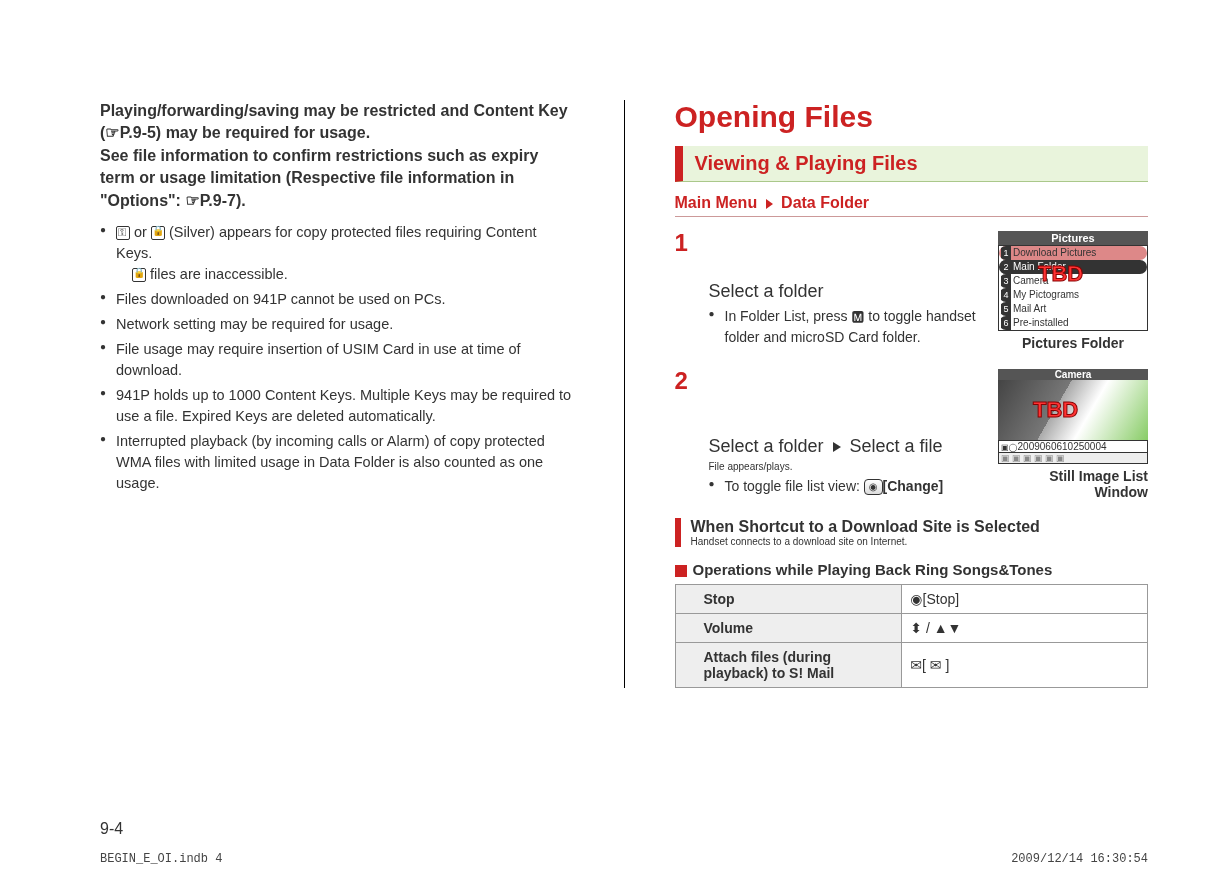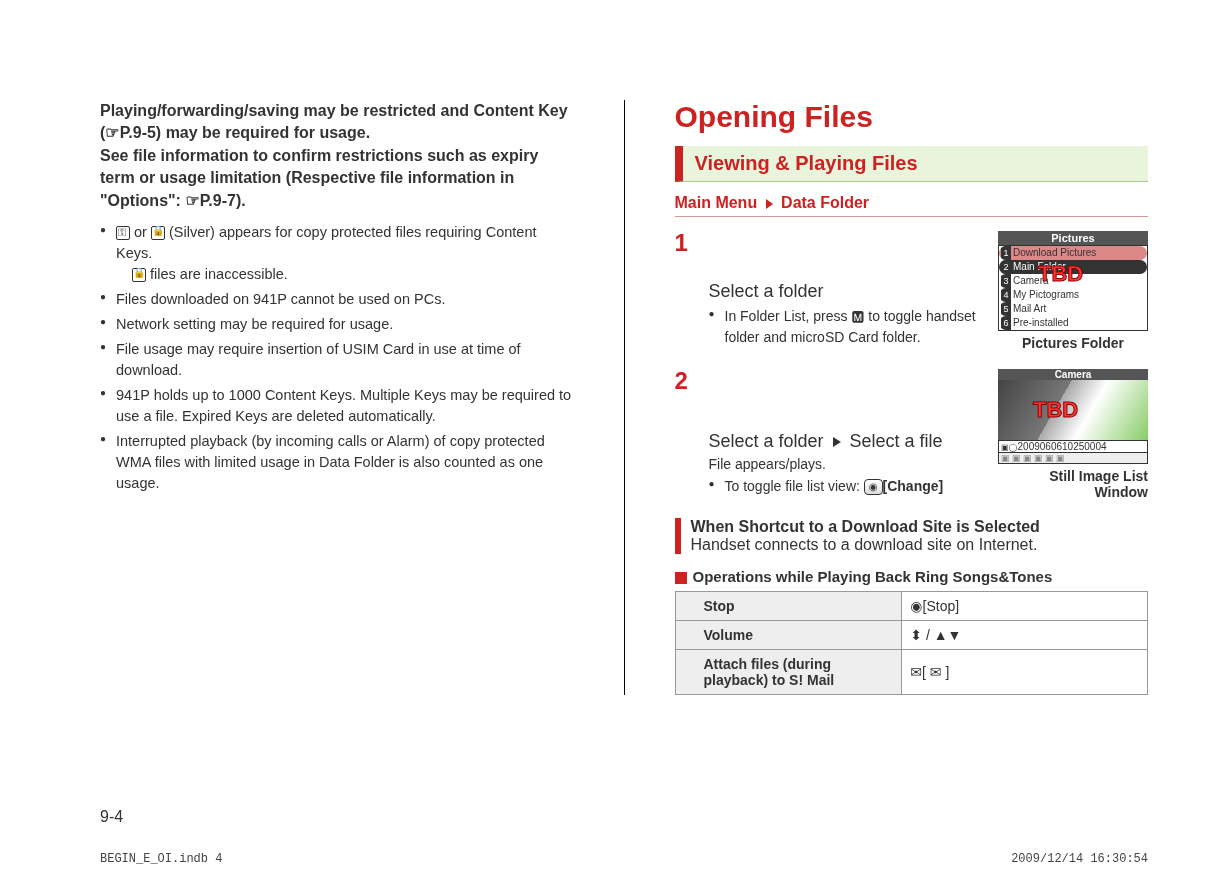--- a/index.html
+++ b/index.html
@@ -216,21 +216,21 @@
     border-left: 6px solid #c22;
     padding-left: 10px;
     margin: 10px 0 14px;
   }
   .note-title {
     font-weight: 700;
     font-size: 16px;
     color: #333;
   }
   .note-body {
-    font-size: 16px;
+    font-size: 10px;
   }
   .sub-head {
     font-weight: 700;
     font-size: 15px;
     color: #333;
     margin-bottom: 6px;
   }
   .sub-head .sq {
     display:inline-block;
     width: 12px; height: 12px;
@@ -248,21 +248,21 @@
     padding: 6px 8px;
   }
   table.ops td:first-child {
     background: #eee;
     font-weight: 700;
     width: 48%;
     padding-left: 28px;
   }
   .foot {
     position: absolute;
-    bottom: 60px;
+    bottom: 48px;
     left: 100px;
     font-size: 16px;
     color: #333;
   }
   .printline {
     position: absolute;
     bottom: 20px;
     left: 100px;
     right: 80px;
     display: flex;
@@ -344,21 +344,21 @@
       </div>
     </div>
 
     <div class="step-row">
       <div class="step-num">2</div>
       <div class="step-body step-flex">
         <div class="step-left">
           <div class="step-title">
             <span>Select a folder </span><span class="arrow-solid"></span><span> Select a file</span>
           </div>
-          <div style="font-size:14px;margin-bottom:4px;">File appears/plays.</div>
+          <div style="font-size:10px;margin-bottom:4px;">File appears/plays.</div>
           <ul class="bullets">
             <li>
               <span>To toggle file list view: </span><span class="icon-btn">◉</span><b>[Change]</b>
             </li>
           </ul>
         </div>
         <div class="camera-thumb" style="position:relative;">
           <div class="camera-title">Camera</div>
           <div class="camera-img"></div>
           <div class="camera-bar"><span style="font-size:8px;">▣◯</span><span>2009060610250004</span></div>

